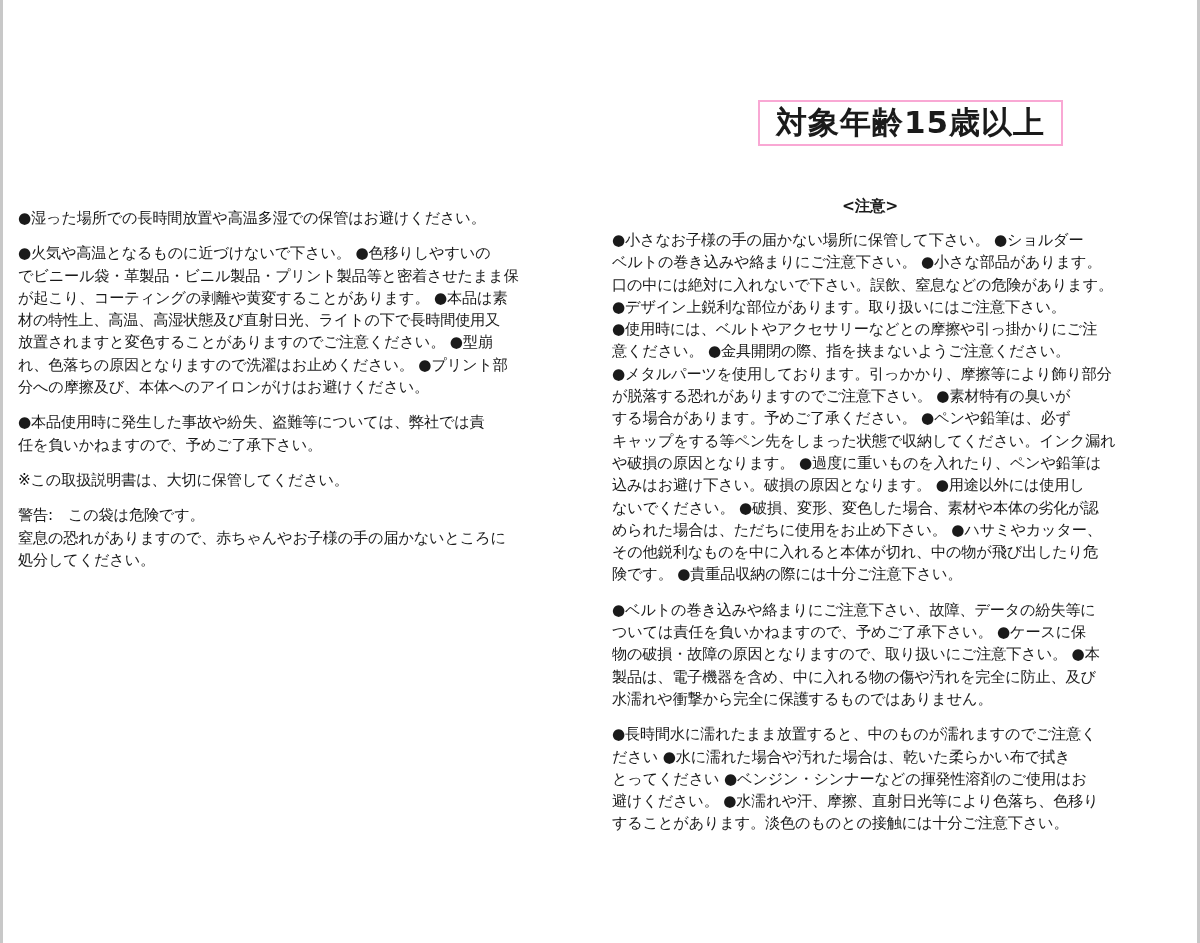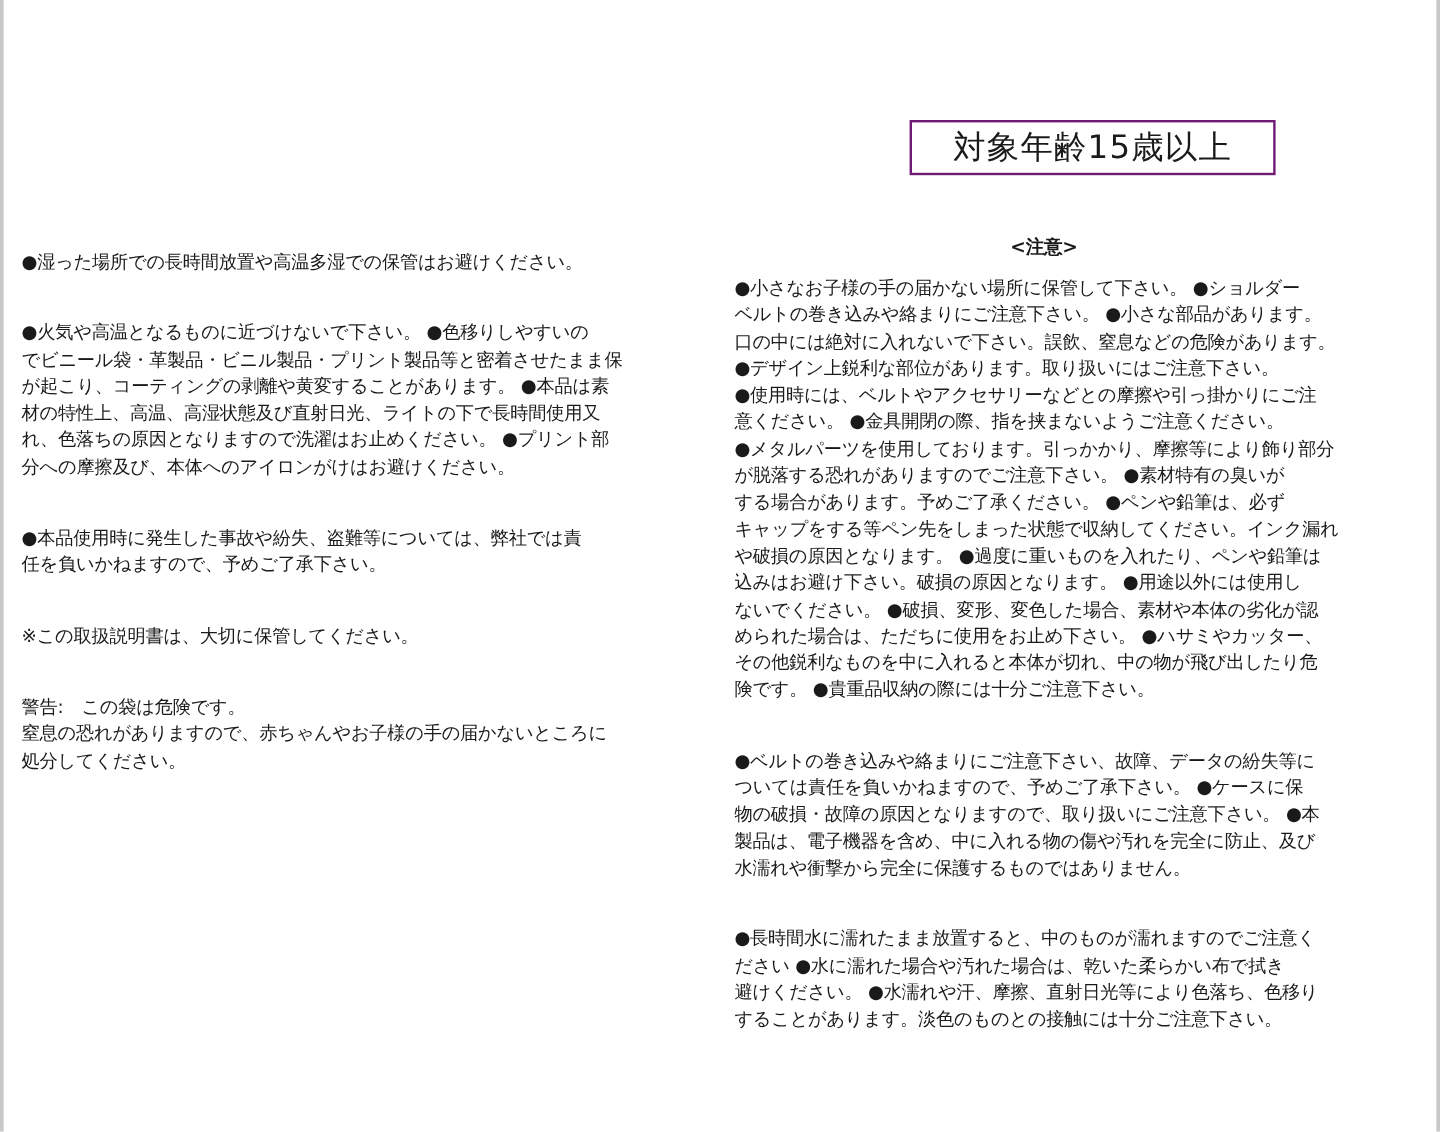--- a/index.html
+++ b/index.html
@@ -20,39 +20,39 @@
       background: #c8c8c8;
     }
     .edge-right {
       position: absolute; right: 0; top: 0; width: 3px; height: 943px;
       background: #c8c8c8;
     }
     .age-box {
       position: absolute;
       left: 758px; top: 100px;
       width: 305px; height: 46px;
-      border: 2px solid #701a75;
+      border: 2px solid #f9a8d4;
       box-sizing: border-box;
       display: flex; align-items: center; justify-content: center;
-      font-size: 27px;
-      font-weight: normal;
+      font-size: 31px;
+      font-weight: bold;
       letter-spacing: 1px;
       color: #1a1a1a;
       white-space: nowrap;
     }
     .column {
       position: absolute;
       font-size: 15.2px;
       line-height: 22.3px;
       letter-spacing: -0.2px;
     }
     .col-left { left: 18px; top: 207px; width: 580px; }
     .col-right { left: 612px; top: 183px; width: 576px; }
     .para { margin: 0; white-space: normal; }
-    .para + .para { margin-top: 37px; }
+    .para + .para { margin-top: 13px; }
     .heading {
       text-align: center;
       font-weight: bold;
       font-size: 15.5px;
       line-height: 22px;
       margin: 12px;
       padding-right: 60px;
     }
     .line { display: block; white-space: nowrap; }
   </style>
@@ -68,20 +68,21 @@
 
 <div class="column col-left">
   <p class="para">
     <span class="line">●湿った場所での長時間放置や高温多湿での保管はお避けください。</span>
   </p>
   <p class="para">
     <span class="line">●火気や高温となるものに近づけないで下さい。 ●色移りしやすいの</span>
     <span class="line">でビニール袋・革製品・ビニル製品・プリント製品等と密着させたまま保</span>
     <span class="line">が起こり、コーティングの剥離や黄変することがあります。 ●本品は素</span>
     <span class="line">材の特性上、高温、高湿状態及び直射日光、ライトの下で長時間使用又</span>
+    <span class="line">放置されますと変色することがありますのでご注意ください。 ●型崩</span>
     <span class="line">れ、色落ちの原因となりますので洗濯はお止めください。 ●プリント部</span>
     <span class="line">分への摩擦及び、本体へのアイロンがけはお避けください。</span>
   </p>
   <p class="para">
     <span class="line">●本品使用時に発生した事故や紛失、盗難等については、弊社では責</span>
     <span class="line">任を負いかねますので、予めご了承下さい。</span>
   </p>
   <p class="para">
     <span class="line">※この取扱説明書は、大切に保管してください。</span>
   </p>
@@ -115,16 +116,17 @@
   <p class="para">
     <span class="line">●ベルトの巻き込みや絡まりにご注意下さい、故障、データの紛失等に</span>
     <span class="line">ついては責任を負いかねますので、予めご了承下さい。 ●ケースに保</span>
     <span class="line">物の破損・故障の原因となりますので、取り扱いにご注意下さい。 ●本</span>
     <span class="line">製品は、電子機器を含め、中に入れる物の傷や汚れを完全に防止、及び</span>
     <span class="line">水濡れや衝撃から完全に保護するものではありません。</span>
   </p>
   <p class="para">
     <span class="line">●長時間水に濡れたまま放置すると、中のものが濡れますのでご注意く</span>
     <span class="line">ださい ●水に濡れた場合や汚れた場合は、乾いた柔らかい布で拭き</span>
+    <span class="line">とってください ●ベンジン・シンナーなどの揮発性溶剤のご使用はお</span>
     <span class="line">避けください。 ●水濡れや汗、摩擦、直射日光等により色落ち、色移り</span>
     <span class="line">することがあります。淡色のものとの接触には十分ご注意下さい。</span>
   </p>
 </div>
 
 </body></html>

